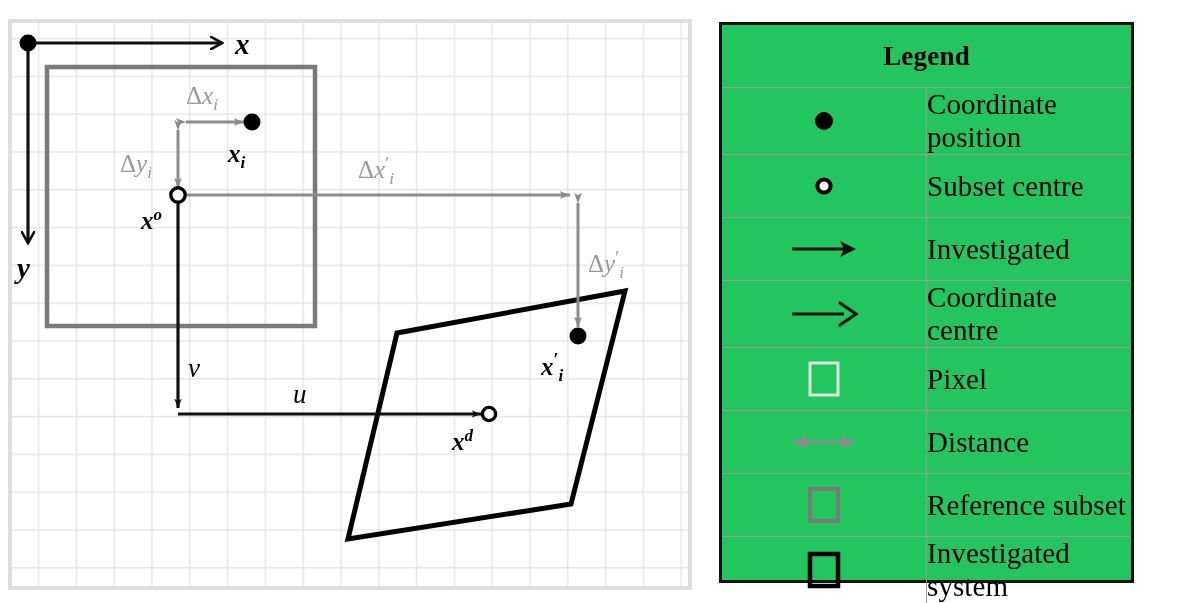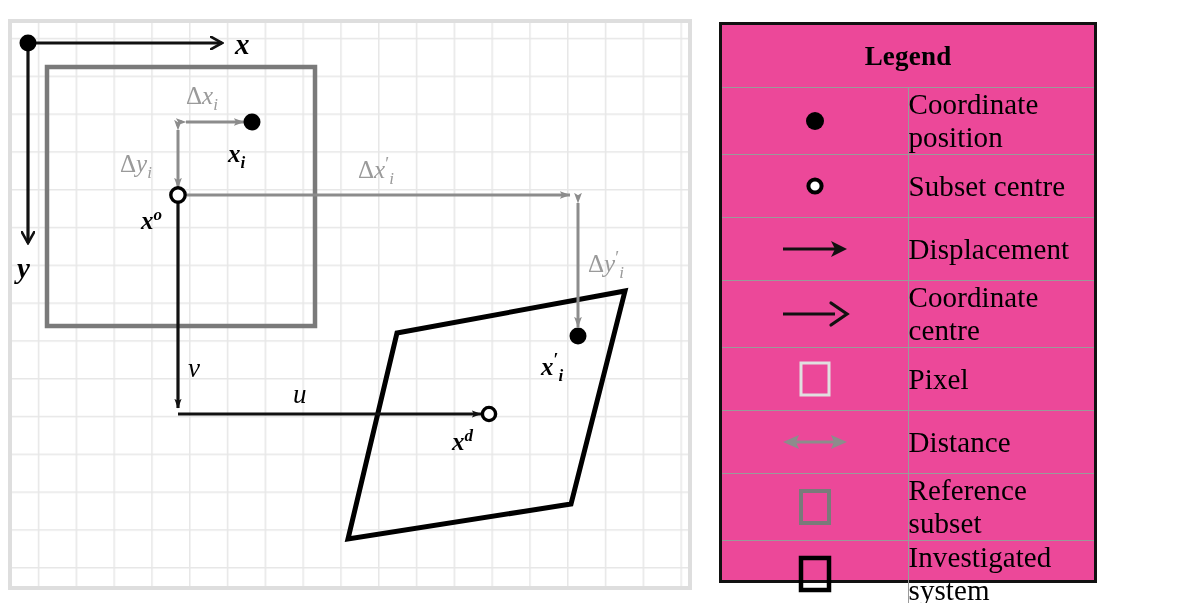--- a/index.html
+++ b/index.html
@@ -21,25 +21,25 @@
   #diagram-svg {
     position: absolute;
     left: 0;
     top: 0;
   }
   
   #legend-table {
     position: absolute;
     left: 719px;
     top: 22px;
-    width: 378px;
+    width: 415px;
     height: 561px;
     border: 3px solid #111111;
     border-collapse: collapse;
-    background: #ec4899;
+    background: #22c55e;
     box-sizing: border-box;
   }
   #legend-table table {
     width: 100%;
     height: 100%;
     border-collapse: collapse;
     table-layout: fixed;
   }
   #legend-table td {
     border: 1px solid #9a9a9a;
@@ -221,21 +221,21 @@
 
         <tr class="legend-row">
           <td class="legend-symbol-cell">
             <div class="sym-wrap">
               <svg width="72" height="28" viewBox="0 0 72 28">
                 <line x1="4" y1="14" x2="56" y2="14" stroke="#111111" stroke-width="3"></line>
                 <path d="M52,6 L68,14 L52,22 L56,14 Z" fill="#111111"></path>
               </svg>
             </div>
           </td>
-          <td class="legend-label-cell">Displacement</td>
+          <td class="legend-label-cell">Investigated</td>
         </tr>
 
         <tr class="legend-row">
           <td class="legend-symbol-cell">
             <div class="sym-wrap">
               <svg width="72" height="28" viewBox="0 0 72 28">
                 <line x1="4" y1="14" x2="56" y2="14" stroke="#111111" stroke-width="3.2"></line>
                 <path d="M52,3 L68,14 L52,25" fill="none" stroke="#111111" stroke-width="3.2" stroke-linecap="round"></path>
               </svg>
             </div>

